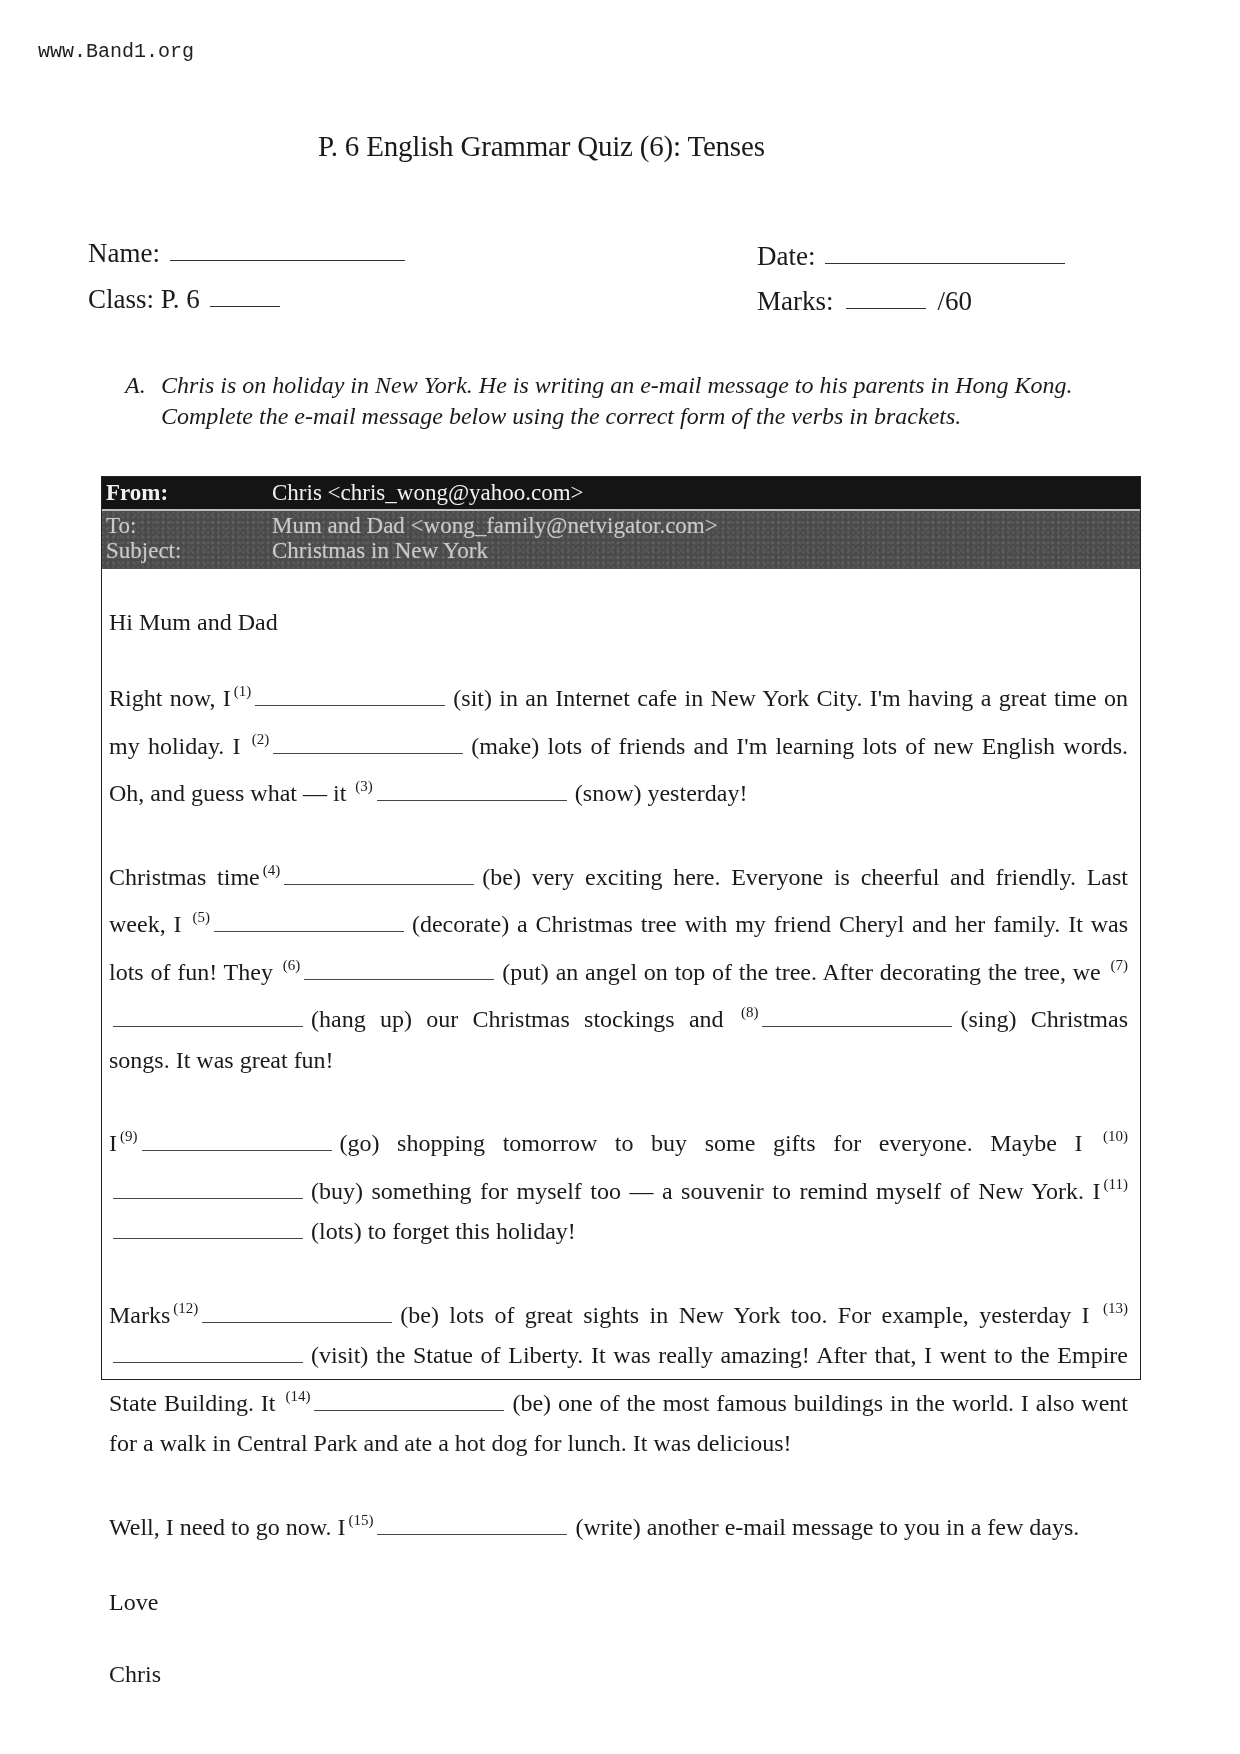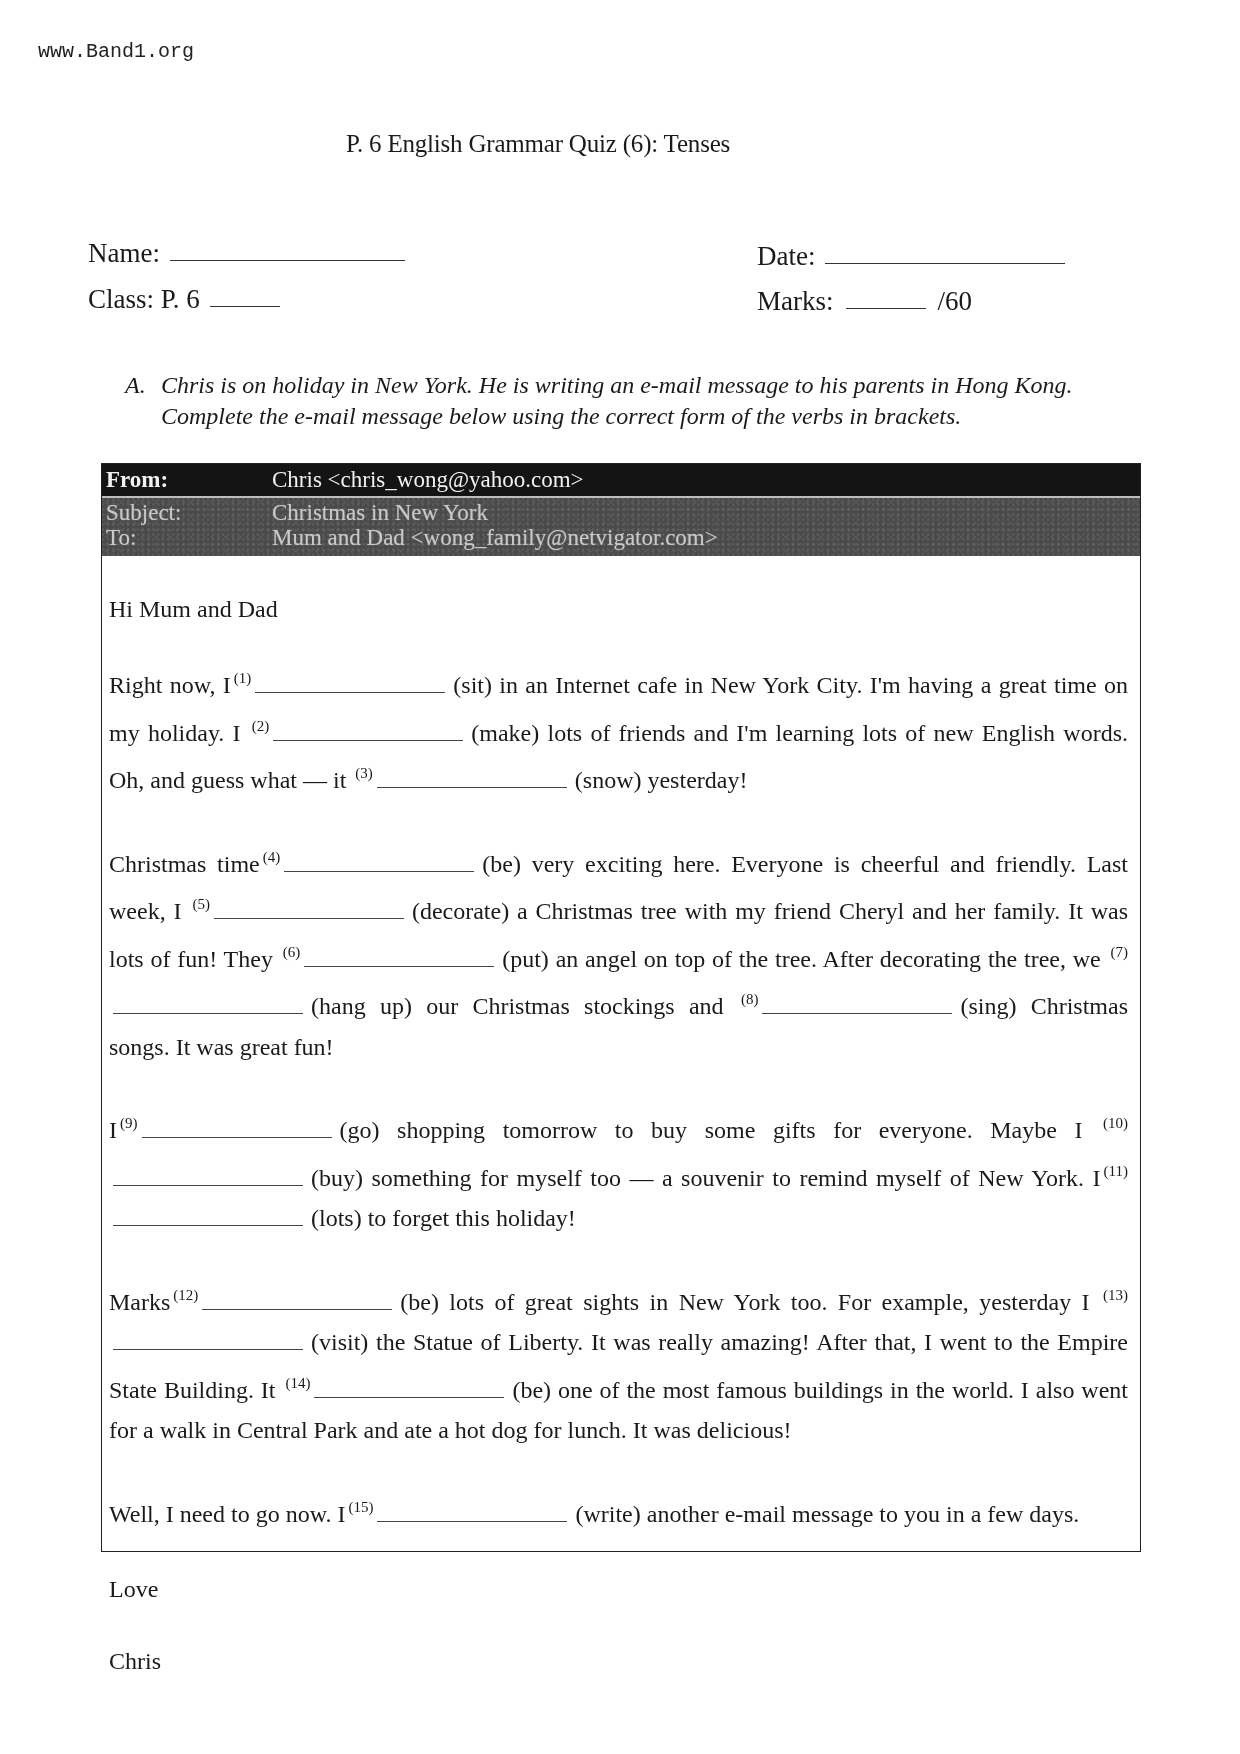--- a/index.html
+++ b/index.html
@@ -20,23 +20,22 @@
       left: 38px;
       top: 40px;
       font-family: Liberation Mono, monospace;
       font-size: 20px;
       color: #222;
     }
     .title {
       position: absolute;
       left: 318px;
       top: 130px;
-      font-size: 25px;
+      font-size: 29px;
       letter-spacing: -0.2px;
-      margin-left: 28px;
     }
     .field {
       position: absolute;
       font-size: 27px;
       display: flex;
       align-items: flex-start;
     }
     .field .line {
       display: inline-block;
       border-bottom: 1.5px solid #333;
@@ -59,23 +58,23 @@
     .instructions .label {
       display: inline-block;
       width: 36px;
     }
     .instructions .indent {
       padding-left: 36px;
     }
     .email {
       position: absolute;
       left: 101px;
-      top: 463px;
+      top: 476px;
       width: 1040px;
-      height: 1089px;
+      height: 904px;
       border: 1.5px solid #222;
       box-sizing: border-box;
     }
     .email-header {
       position: relative;
       width: 100%;
       color: #eaeaea;
       font-size: 23px;
     }
     .hdr-row {
@@ -188,26 +187,26 @@
 </div>
 
 <div class="email">
   <div class="email-header">
     <div class="hdr-row from">
       <span class="hdr-label">From:</span>
       <span>Chris &lt;chris_wong@yahoo.com&gt;</span>
     </div>
     <div class="hdr-grey">
       <div class="hdr-row">
+        <span class="hdr-label">To:</span>
+        <span>Mum and Dad &lt;wong_family@netvigator.com&gt;</span>
+      </div>
+      <div class="hdr-row">
         <span class="hdr-label">Subject:</span>
         <span>Christmas in New York</span>
-      </div>
-      <div class="hdr-row">
-        <span class="hdr-label">To:</span>
-        <span>Mum and Dad &lt;wong_family@netvigator.com&gt;</span>
       </div>
     </div>
   </div>
 
   <div class="email-body">
     <div class="greeting">Hi Mum and Dad</div>
 
     <div class="para first">
       <span>Right now, I</span><sup class="num">(1)</sup><span class="blank"></span><span>(sit) in an Internet cafe in New York City. I'm having a great time on my holiday. I</span>
       <sup class="num">(2)</sup><span class="blank"></span><span>(make) lots of friends and I'm learning lots of new English words. Oh, and guess what — it</span>

